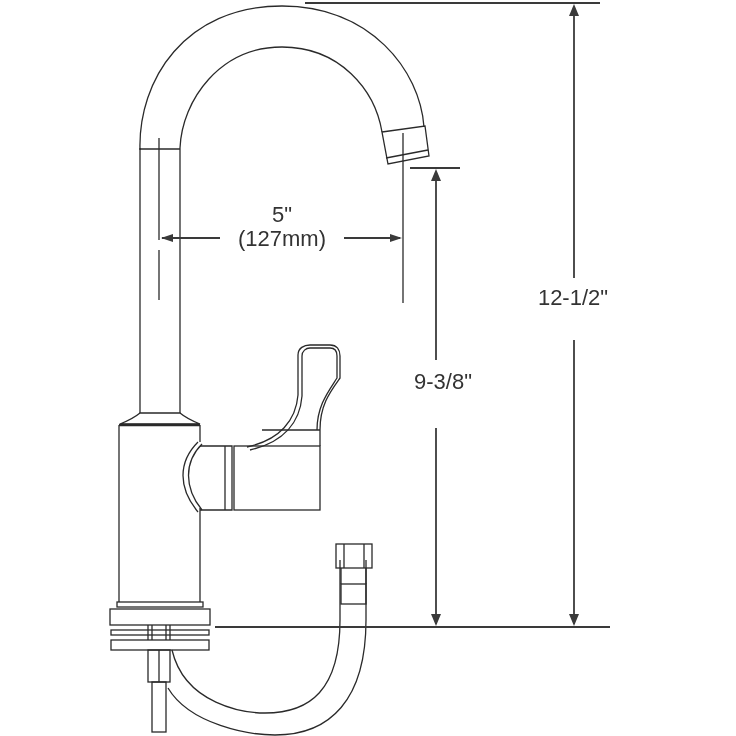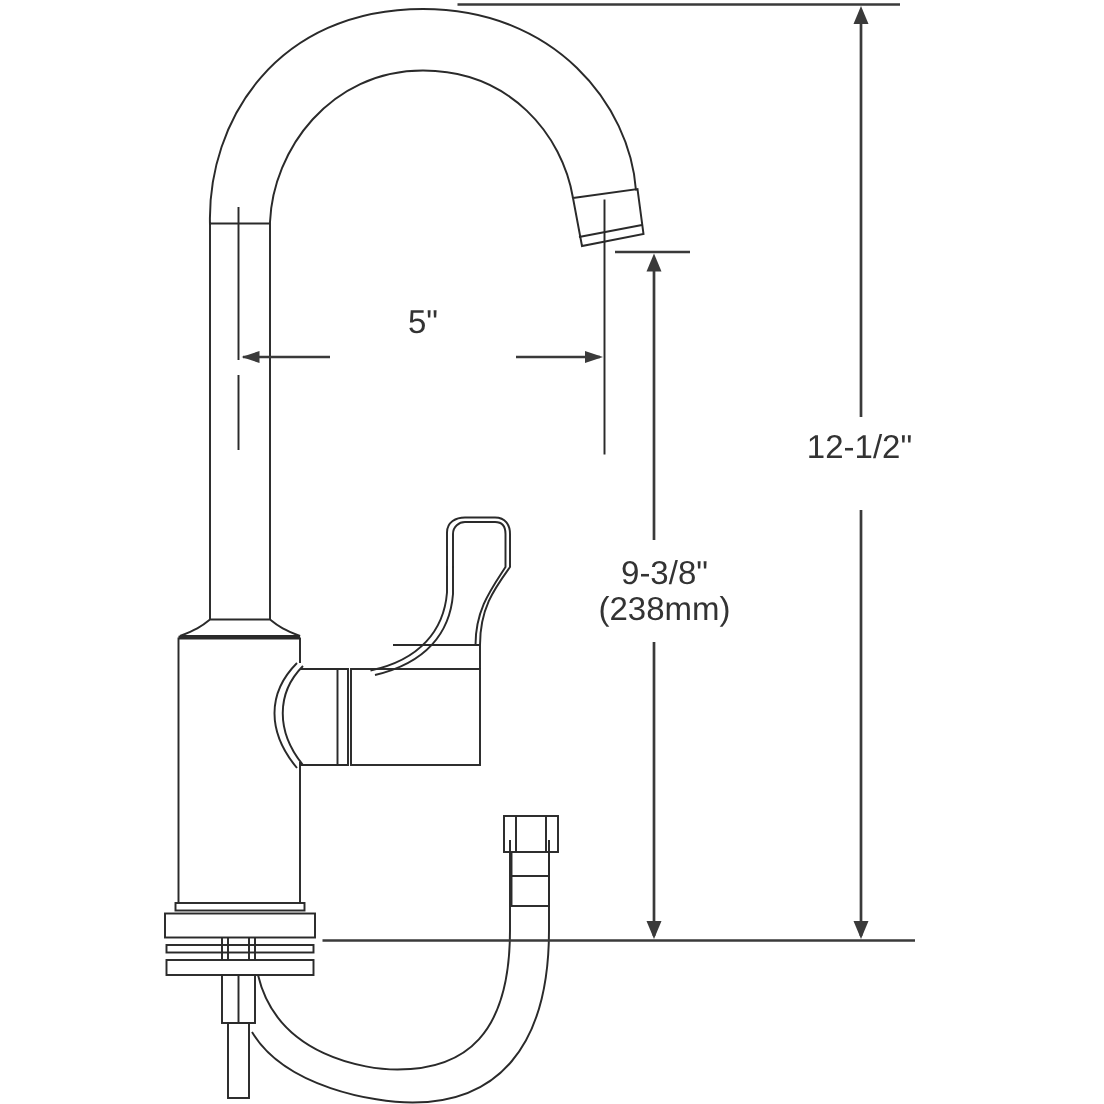--- a/index.html
+++ b/index.html
@@ -96,22 +96,22 @@
     <line class="ln" x1="403" y1="133" x2="403" y2="303"></line>
     <line class="dim" x1="162" y1="238" x2="220" y2="238"></line>
     <line class="dim" x1="344" y1="238" x2="400" y2="238"></line>
     <polygon class="arr" points="161,238 173,234 173,242"></polygon>
     <polygon class="arr" points="402,238 390,234 390,242"></polygon>
   </g>
 </svg>
 
 <div class="label" style="left:222px; top:203px; width:120px;">
   <span>5"</span>
+  <span>(127mm)</span>
 </div>
 
 <div class="label" style="left:380px; top:370px; width:126px;">
   <span>9-3/8"</span>
-  <span>(238mm)</span>
 </div>
 
 <div class="label" style="left:510px; top:286px; width:126px;">
   <span>12-1/2"</span>
 </div>
 
 </body></html>

